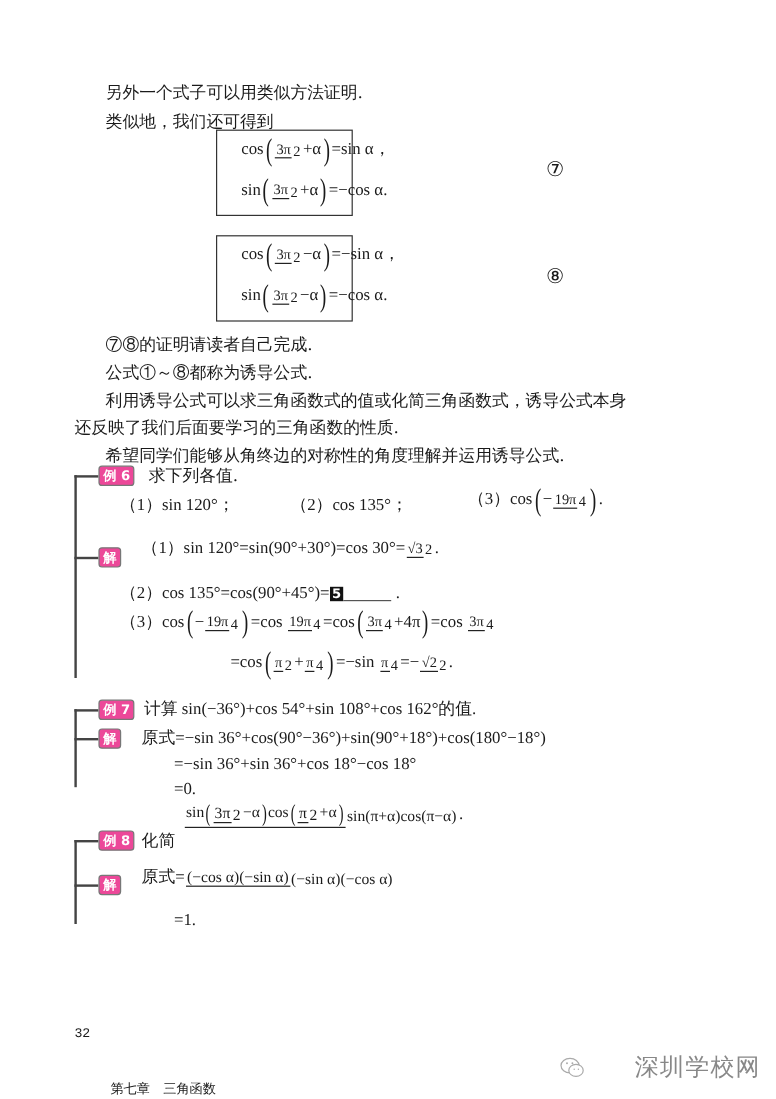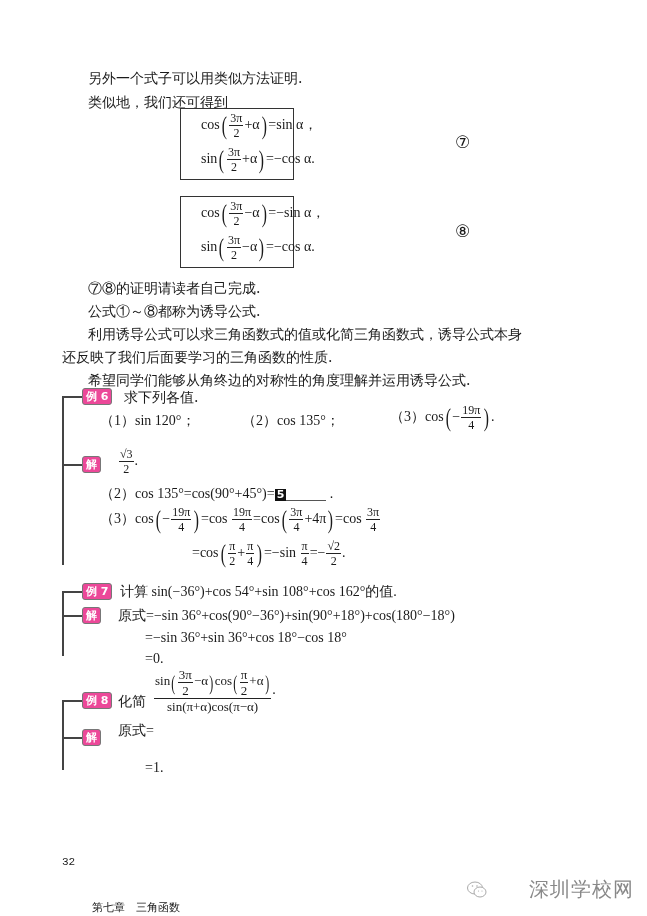--- a/index.html
+++ b/index.html
@@ -3,21 +3,21 @@
 <meta charset="utf-8">
 <style>
   html, body { margin: 0; padding: 0; }
   body {
     width: 647px; height: 916px; background: #ffffff; position: relative; overflow: hidden;
     font-family: "DejaVu Serif", "Liberation Serif", serif; color: #1a1a1a;
   }
   .abs { position: absolute; white-space: nowrap; }
   .txt { font-size: 14px; line-height: 16px; }
   .math { font-family: "Liberation Serif", "DejaVu Serif", serif; font-size: 14px; }
-  .frac { display: inline-flex; flex-direction: column; align-items: center; vertical-align: middle; margin: 0 1px; line-height: 1; }
+  .frac { display: inline-flex; flex-direction: row; align-items: center; vertical-align: middle; margin: 0 1px; line-height: 1; }
   .frac .num { font-size: 12px; padding: 0 1px 1px; border-bottom: 1px solid #222; }
   .frac .den { font-size: 12px; padding: 1px 1px 0; }
   .paren { font-size: 26px; font-weight: 100; vertical-align: middle; line-height: 1; transform: scaleX(0.6); display: inline-block; }
   .box { position: absolute; border: 1.3px solid #333; background: #fff; }
   .circled { font-size: 17px; font-family: "DejaVu Sans", sans-serif; }
   .badge {
     position: absolute; background: #ec4899; color: #fff; font-size: 11px; font-weight: bold;
     border-radius: 3px; padding: 1px 3px; line-height: 13px;
     font-family: "DejaVu Sans", sans-serif; border: 1px solid #777;
   }
@@ -83,21 +83,21 @@
 <div class="abs math" style="left:390px;top:404px;">
   <span>（3）cos</span><span class="paren">(</span>−<span class="frac">
       <span class="num">19π</span>
       <span class="den">4</span>
     </span><span class="paren">)</span>.
 </div>
 
 <div class="hline" style="left:62px;top:464px;width:20px;"></div>
 <div class="badge" style="left:82px;top:456px;">解</div>
 <div class="abs math" style="left:118px;top:448px;">
-  <span class="frac">
+  <span>（1）sin 120°=sin(90°+30°)=cos 30°=</span><span class="frac">
       <span class="num">√3</span>
       <span class="den">2</span>
     </span>.
 </div>
 <div class="abs math" style="left:100px;top:485px;">
   <span>（2）cos 135°=cos(90°+45°)=</span><span class="ansbox">5</span><span class="blank"></span> .
 </div>
 <div class="abs math" style="left:100px;top:506px;">
   <span>（3）</span>cos<span class="paren">(</span>−<span class="frac">
       <span class="num">19π</span>
@@ -152,21 +152,24 @@
           <span class="num">π</span>
           <span class="den">2</span>
         </span><span>+α</span><span class="paren" style="font-size:20px;">)</span></span>
     <span class="den">sin(π+α)cos(π−α)</span>
   </span>.
 </div>
 
 <div class="hline" style="left:62px;top:737px;width:20px;"></div>
 <div class="badge" style="left:82px;top:729px;">解</div>
 <div class="abs math" style="left:118px;top:722px;">
-  <span>原式=</span>
+  <span>原式=</span><span class="frac bigfrac">
+      <span class="num">(−cos α)(−sin α)</span>
+      <span class="den">(−sin α)(−cos α)</span>
+    </span>
 </div>
 <div class="abs txt math" style="left:145px;top:760px;">=1.</div>
 
 <div class="abs footer" style="left:62px;top:856px;">32</div>
 <div class="abs footer" style="left:92px;top:856px;margin-top:44px;">第七章　三角函数</div>
 
 <div class="abs" style="left:466px;top:880px;width:22px;height:20px;">
   <svg width="22" height="20" viewBox="0 0 22 20">
     <ellipse cx="9" cy="8" rx="7.5" ry="6" fill="none" stroke="#aaa" stroke-width="1"></ellipse>
     <ellipse cx="14" cy="12" rx="6" ry="5" fill="#fff" stroke="#aaa" stroke-width="1"></ellipse>

